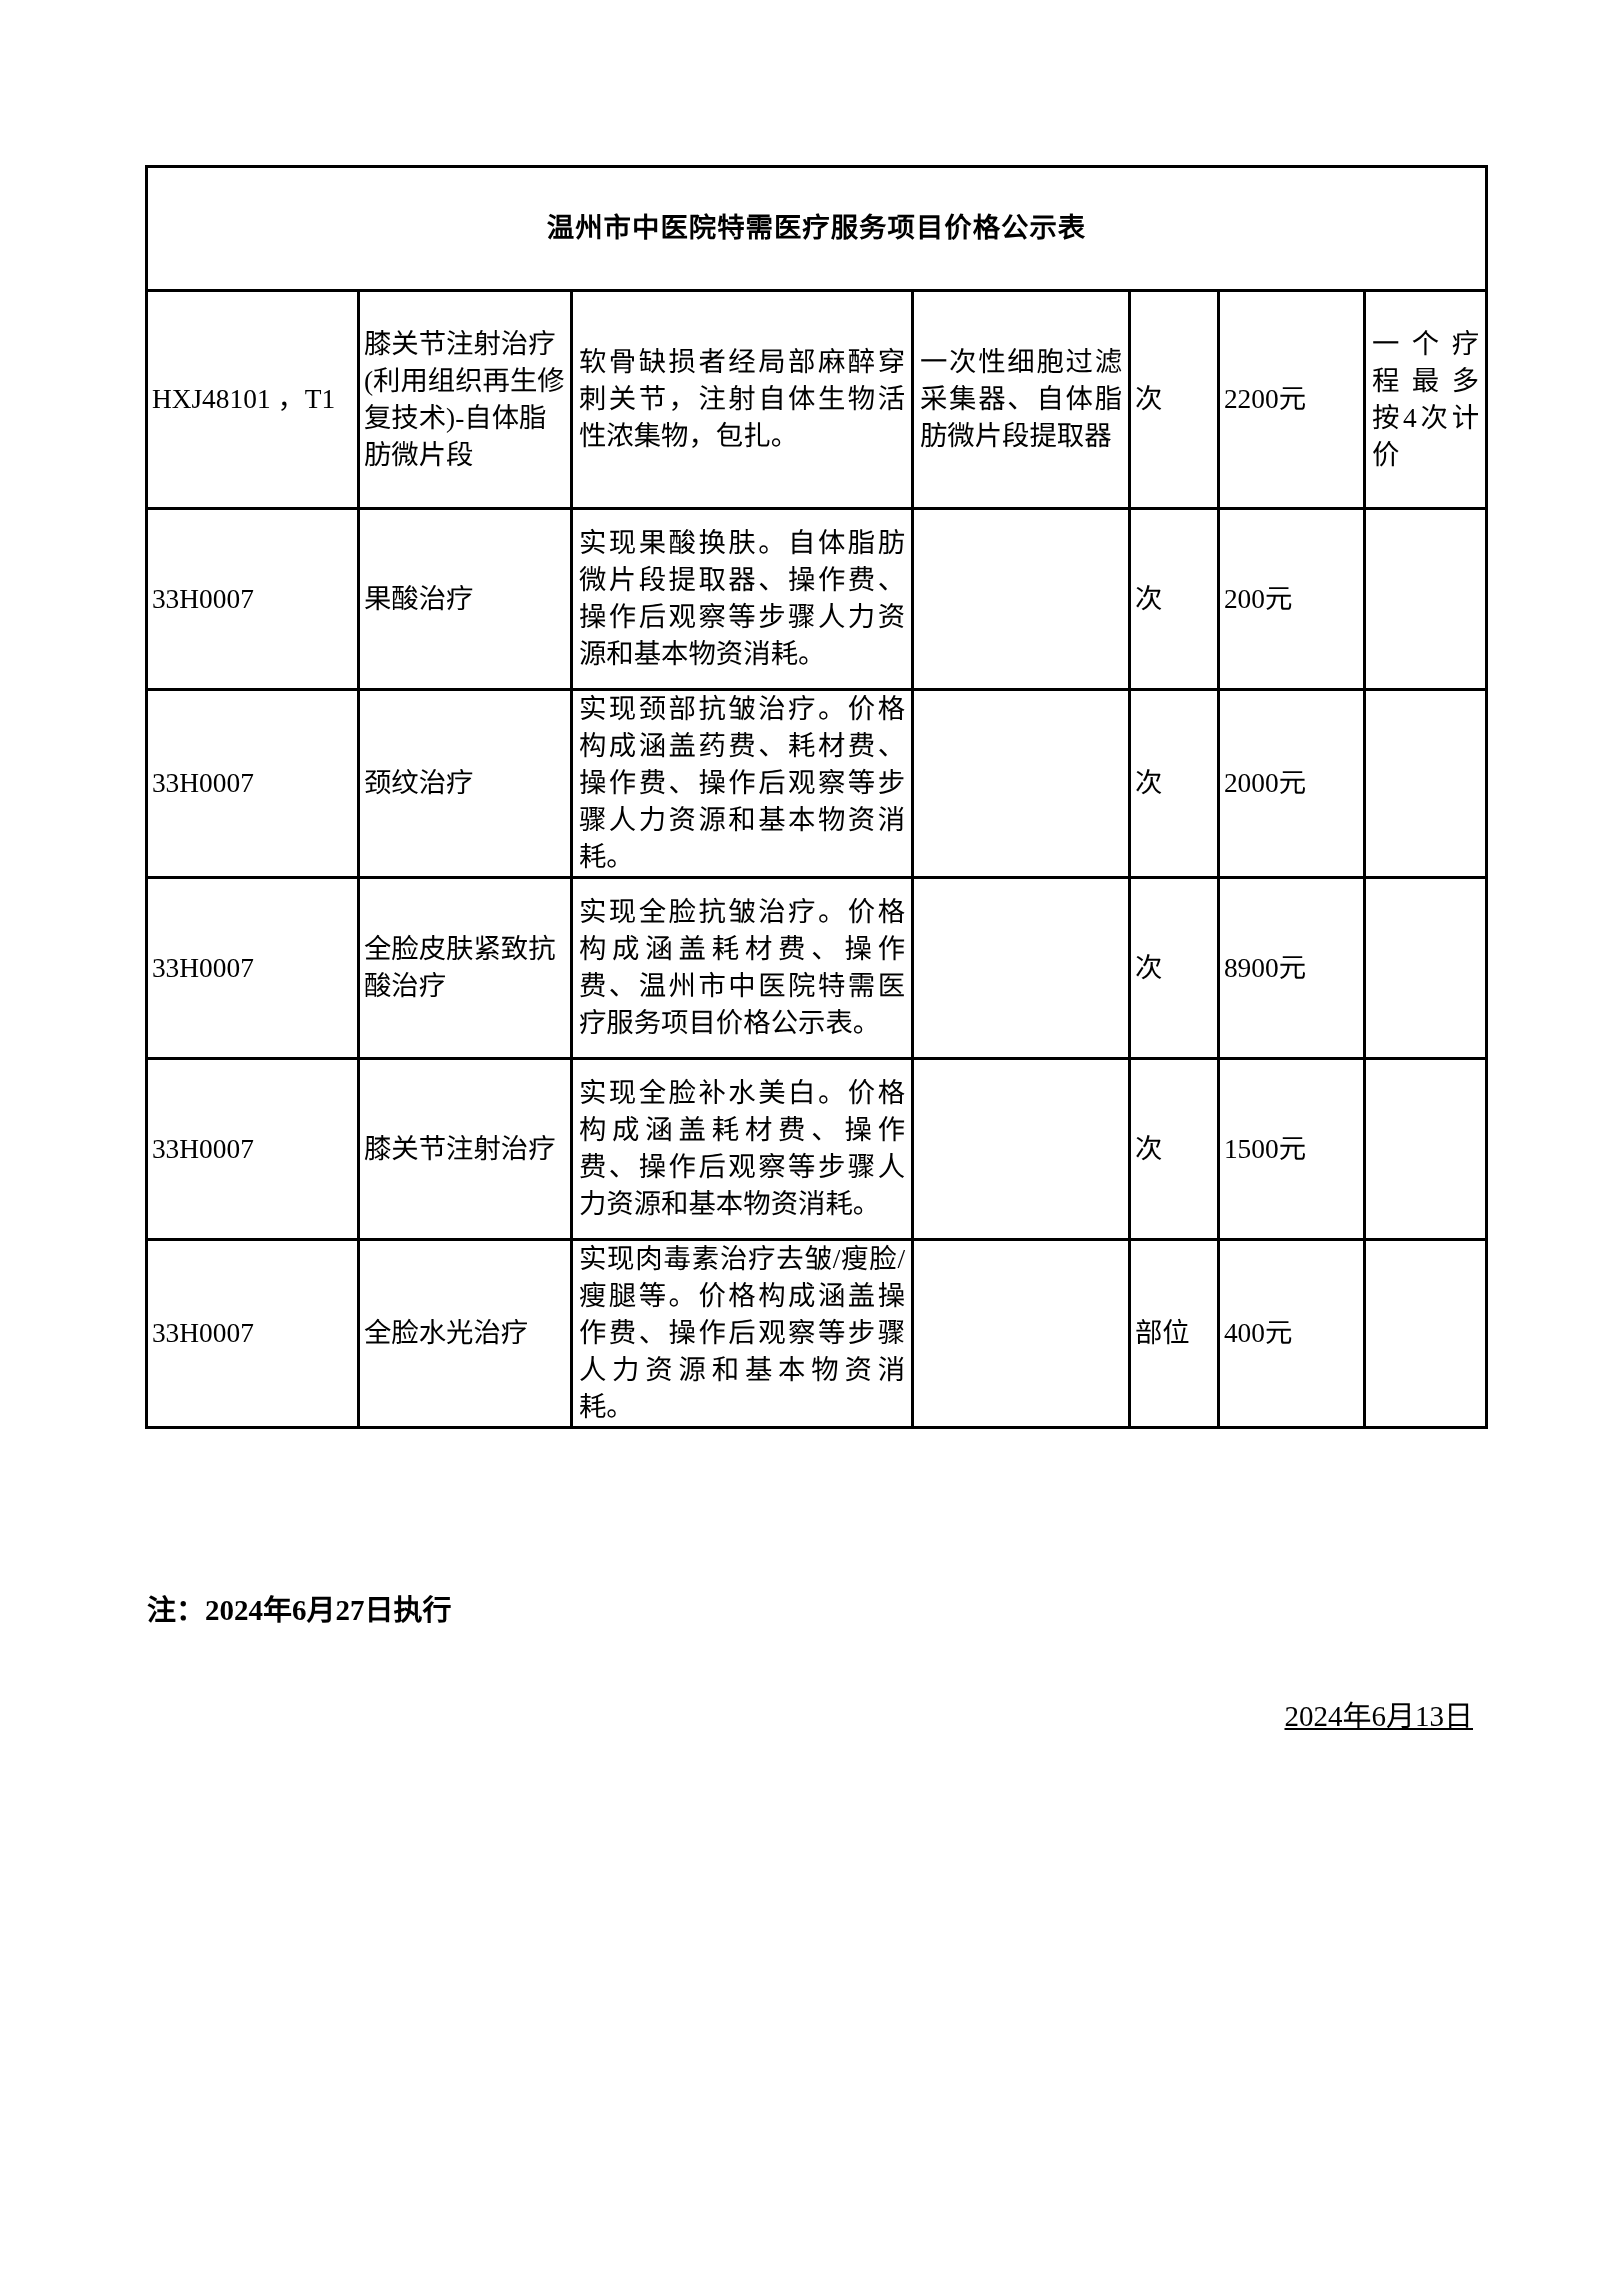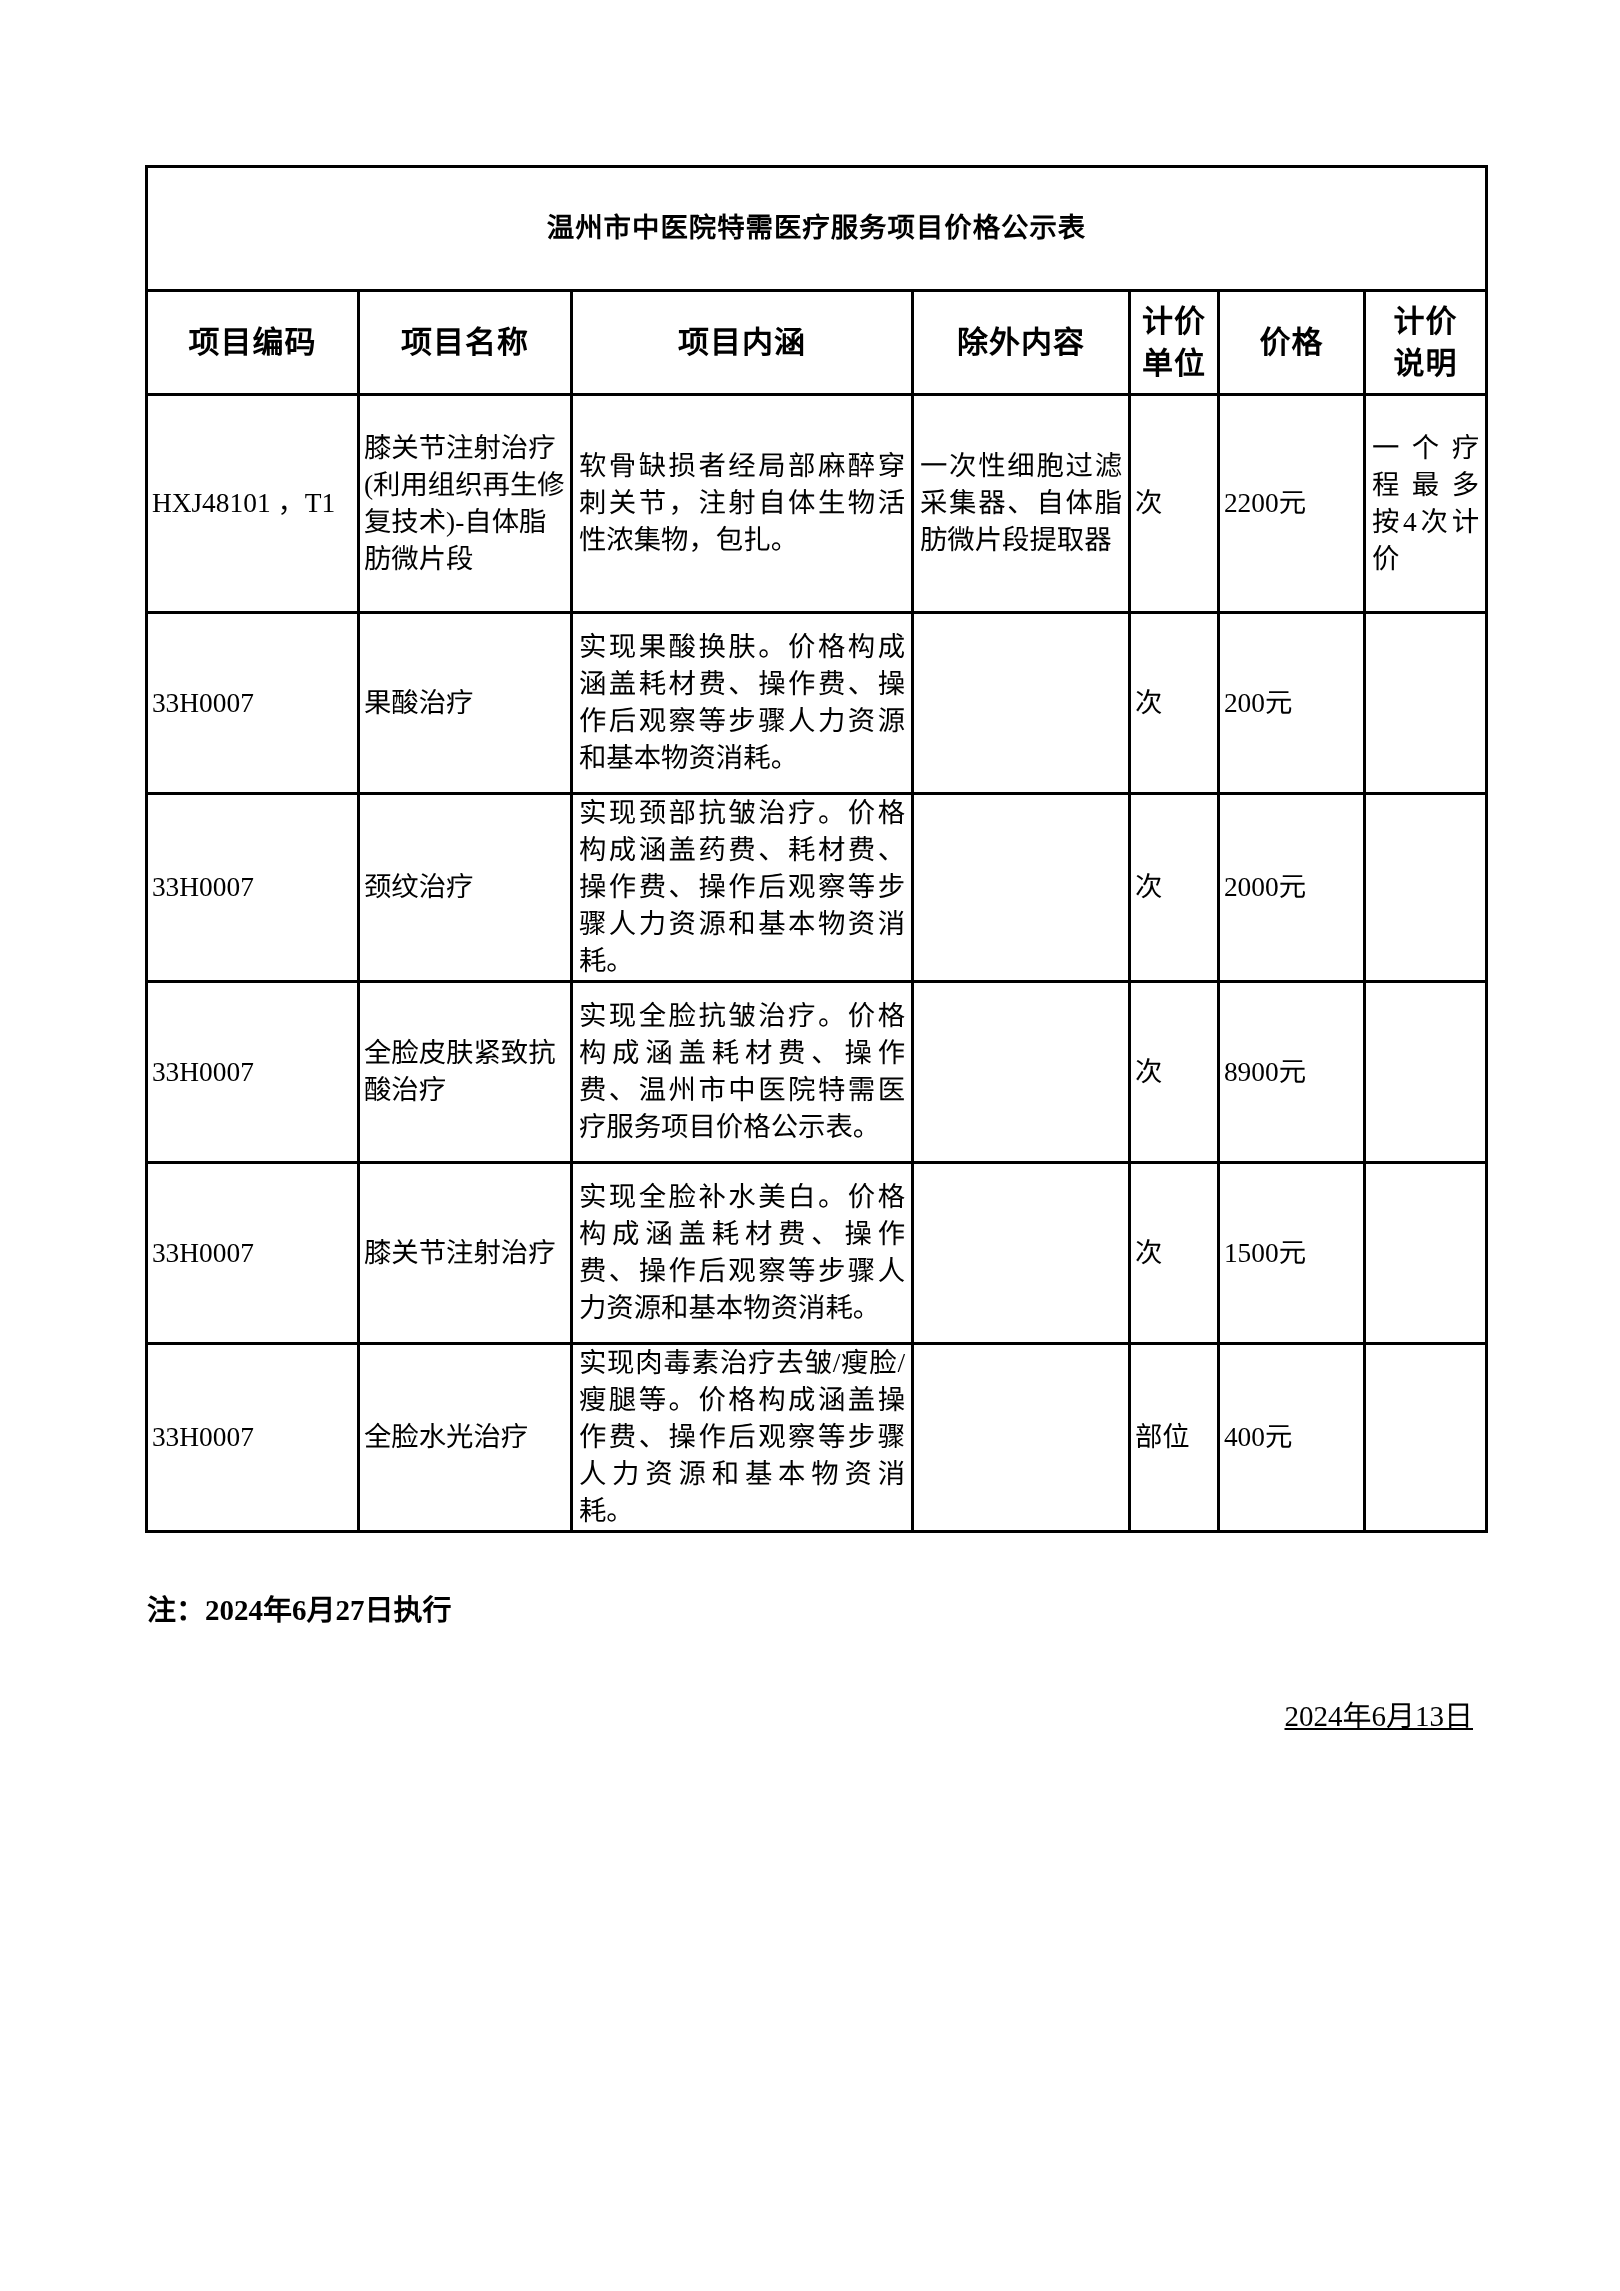--- a/index.html
+++ b/index.html
@@ -84,46 +84,35 @@
         <col style="width:341px">
         <col style="width:217px">
         <col style="width:89px">
         <col style="width:146px">
         <col style="width:122px">
       </colgroup>
       <tbody>
         <tr>
           <td class="title-cell" colspan="7">温州市中医院特需医疗服务项目价格公示表</td>
         </tr>
-        <tr>
-          <th>项目编码</th>
-          <th>项目名称</th>
-          <th>项目内涵</th>
-          <th>除外内容</th>
-          <th>计价
-单位</th>
-          <th>价格</th>
-          <th>计价
-说明</th>
-        </tr>
 
         <tr style="height:218px">
           <td class="c-center">HXJ48101 ，T1</td>
           <td class="c-center">膝关节注射治疗(利用组织再生修复技术)-自体脂肪微片段</td>
           <td class="c-just">软骨缺损者经局部麻醉穿刺关节，注射自体生物活性浓集物，包扎。</td>
           <td class="c-just">一次性细胞过滤采集器、自体脂肪微片段提取器</td>
           <td class="c-center">次</td>
           <td class="c-center">2200元</td>
           <td class="c-just">一个疗程最多按4次计价</td>
         </tr>
 
         <tr style="height:181px">
           <td class="c-center">33H0007</td>
           <td class="c-center">果酸治疗</td>
-          <td class="c-just">实现果酸换肤。价格构成涵盖耗材费、操作费、操作后观察等步骤人力资源和基本物资消耗。</td>
+          <td class="c-just">实现果酸换肤。自体脂肪微片段提取器、操作费、操作后观察等步骤人力资源和基本物资消耗。</td>
           <td class="c-just"></td>
           <td class="c-center">次</td>
           <td class="c-center">200元</td>
           <td class="c-just"></td>
         </tr>
 
         <tr style="height:183px">
           <td class="c-center">33H0007</td>
           <td class="c-center">颈纹治疗</td>
           <td class="c-just">实现颈部抗皱治疗。价格构成涵盖药费、耗材费、操作费、操作后观察等步骤人力资源和基本物资消耗。</td>

